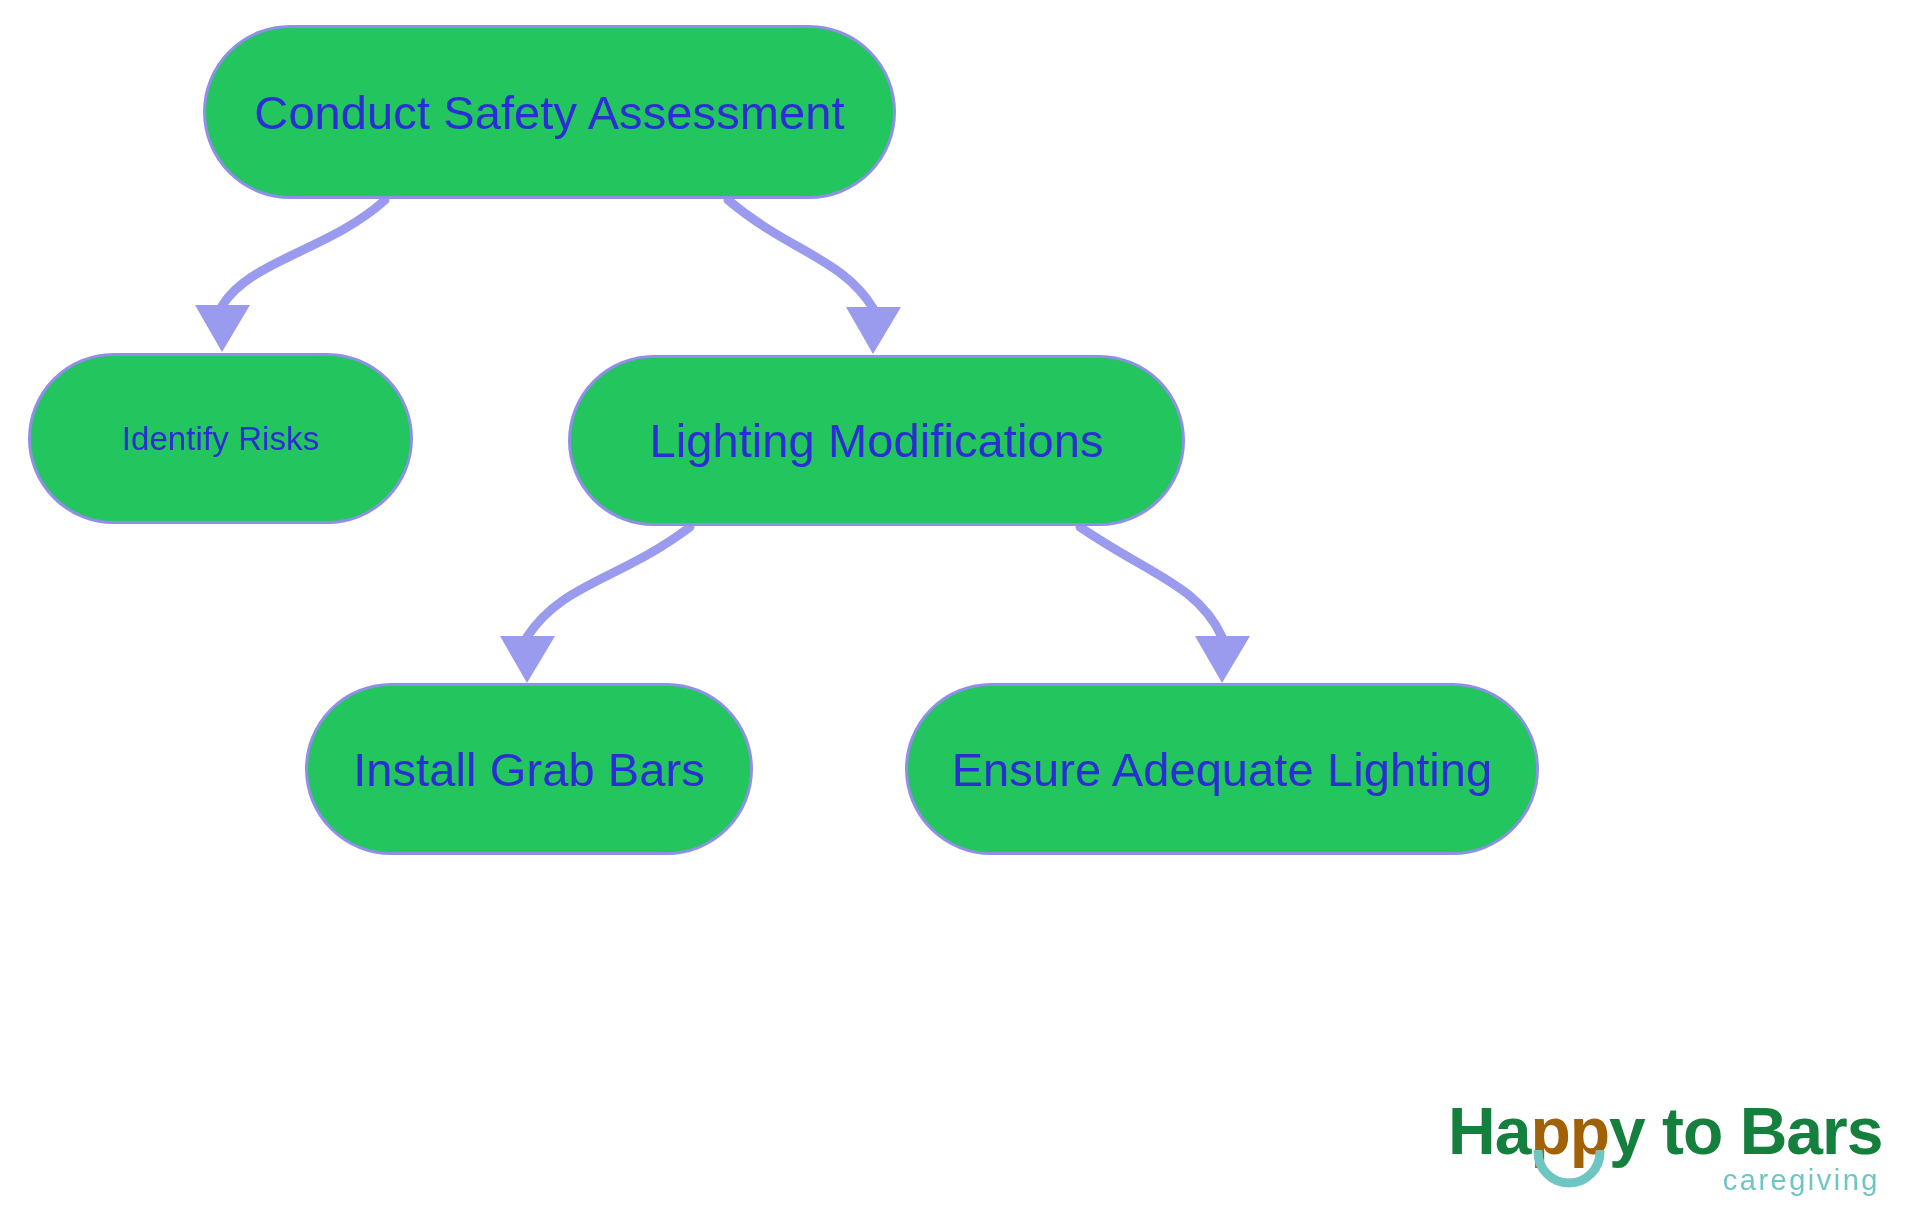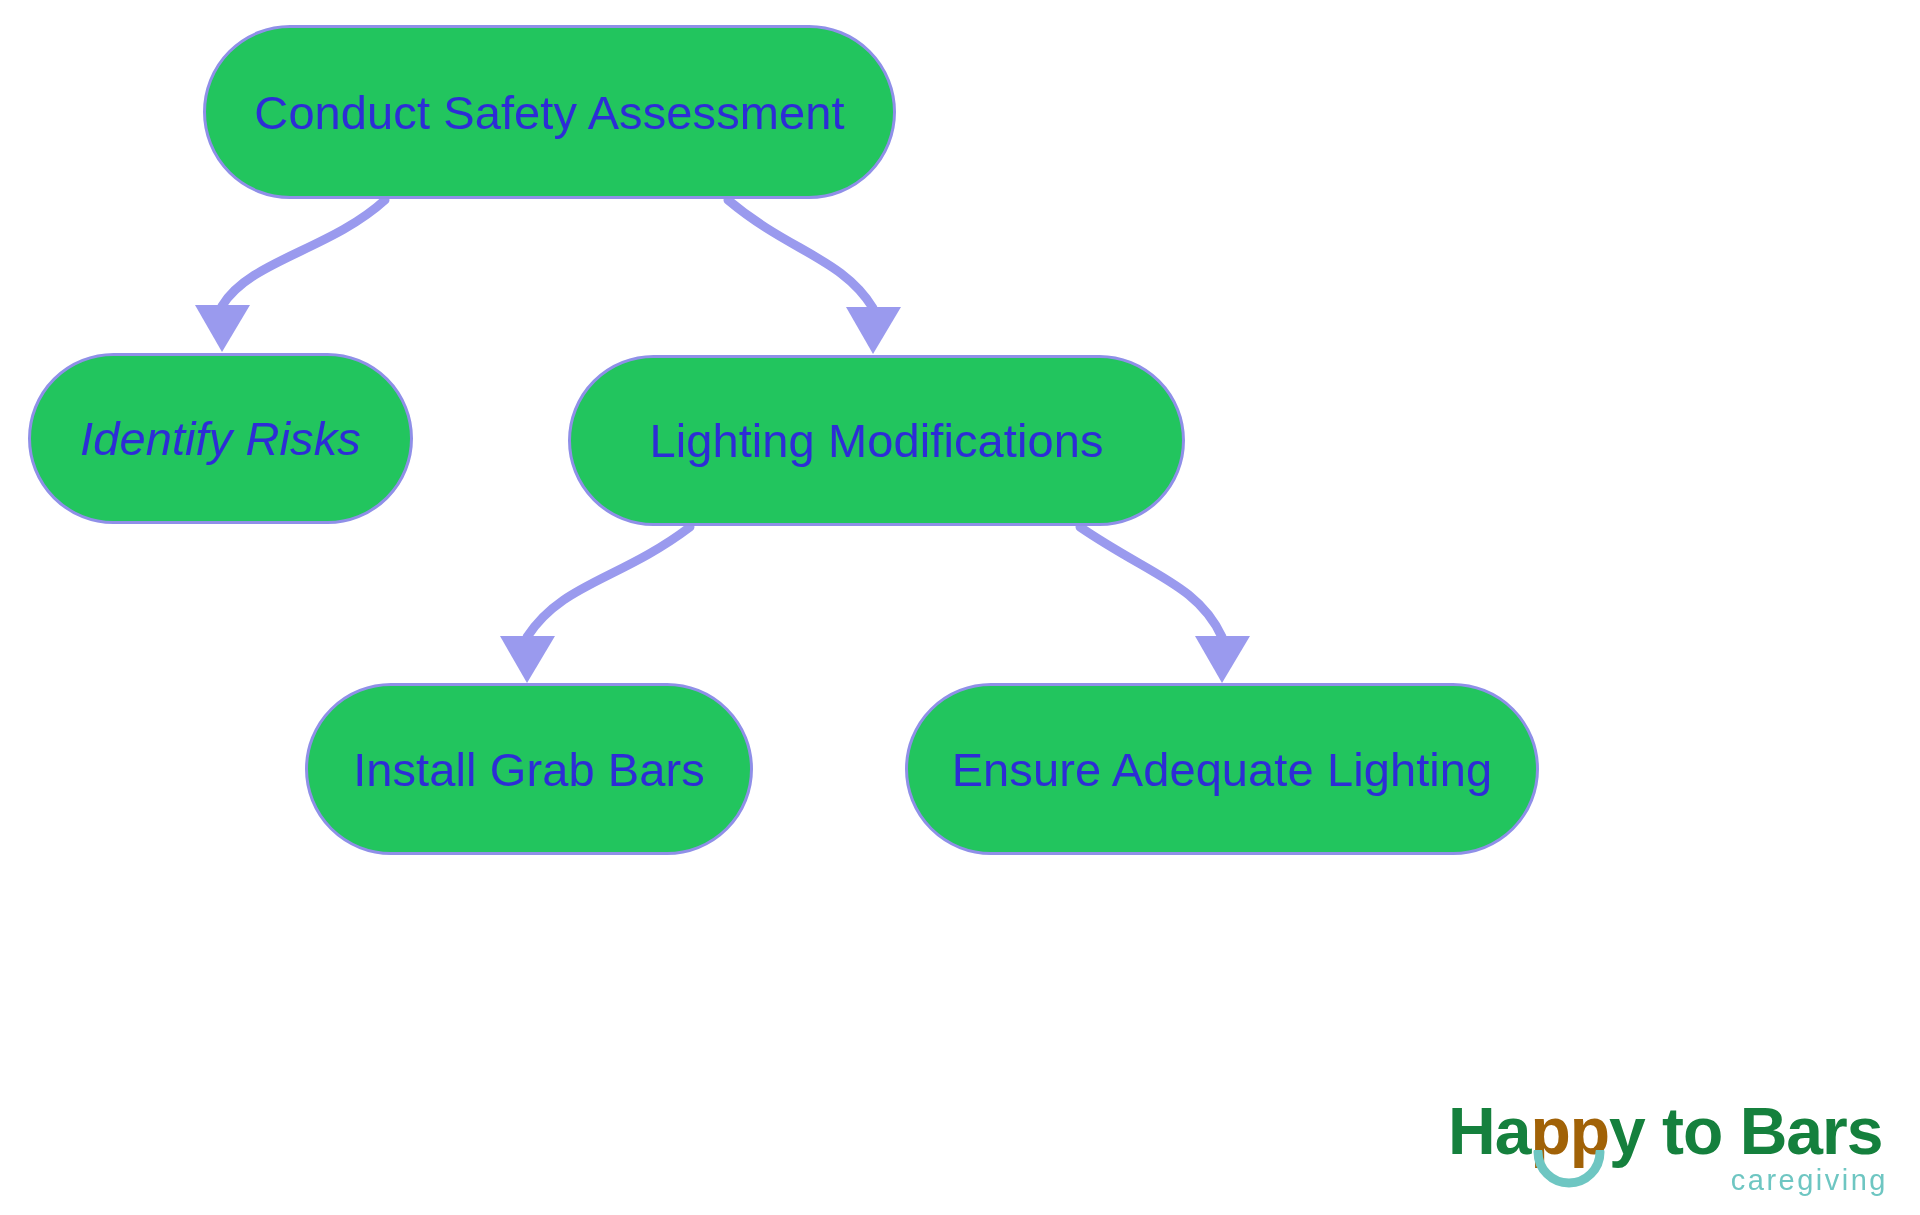--- a/index.html
+++ b/index.html
@@ -43,21 +43,21 @@
   .node-label {
     color: #2d2dd6;
     line-height: 1;
   }
 
   
   #node-root       { left: 203px; top: 25px;  width: 693px; height: 174px; }
   #node-root .node-label       { font-size: 47px; }
 
   #node-risks      { left: 28px;  top: 353px; width: 385px; height: 171px; }
-  #node-risks .node-label      { font-size: 47px; font-style: italic; }
+  #node-risks .node-label      { font-size: 33px; }
 
   #node-modify     { left: 568px; top: 355px; width: 617px; height: 171px; }
   #node-modify .node-label     { font-size: 47px; }
 
   #node-grabbars   { left: 305px; top: 683px; width: 448px; height: 172px; }
   #node-grabbars .node-label   { font-size: 47px; }
 
   #node-lighting   { left: 905px; top: 683px; width: 634px; height: 172px; }
   #node-lighting .node-label   { font-size: 47px; }
 
@@ -81,21 +81,21 @@
   }
   .logo-coral { color: #15803d; }
   .logo-teal  { color: #a16207; }
   #logo-smile {
     position: absolute;
     left: 84px;
     top: 52px;
   }
   #logo-tagline {
     position: absolute;
-    right: 0;
+    right: 8px;
     top: 68px;
     font-size: 29px;
     color: #6ec6c2;
     letter-spacing: 2.5px;
     line-height: 1;
     white-space: nowrap;
     margin-left: 12px;
   }
 </style>
 </head>

